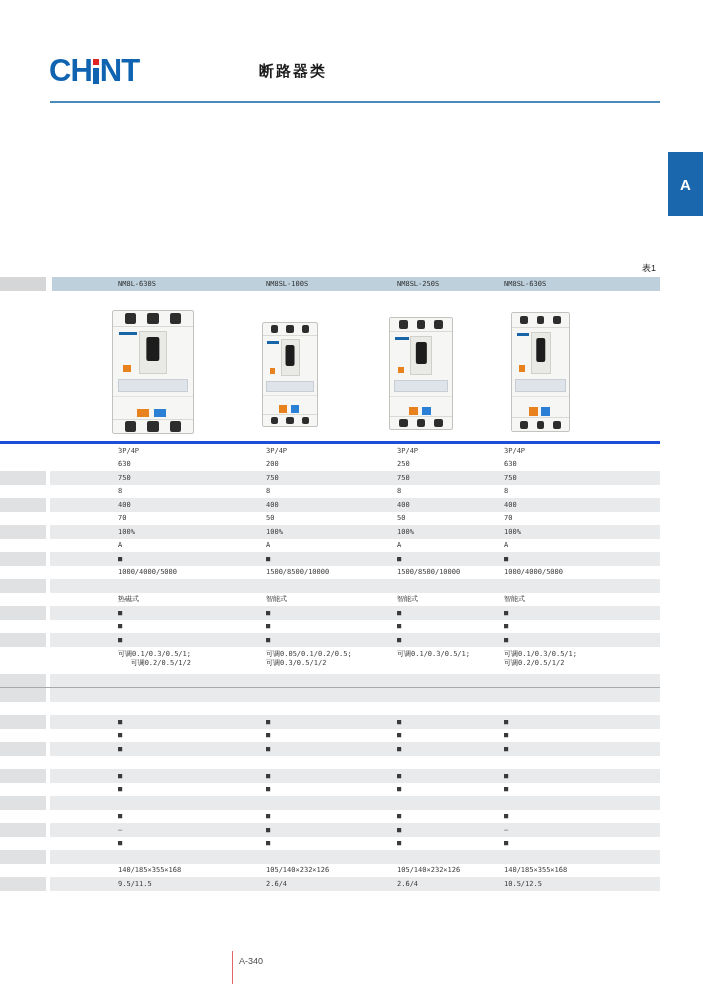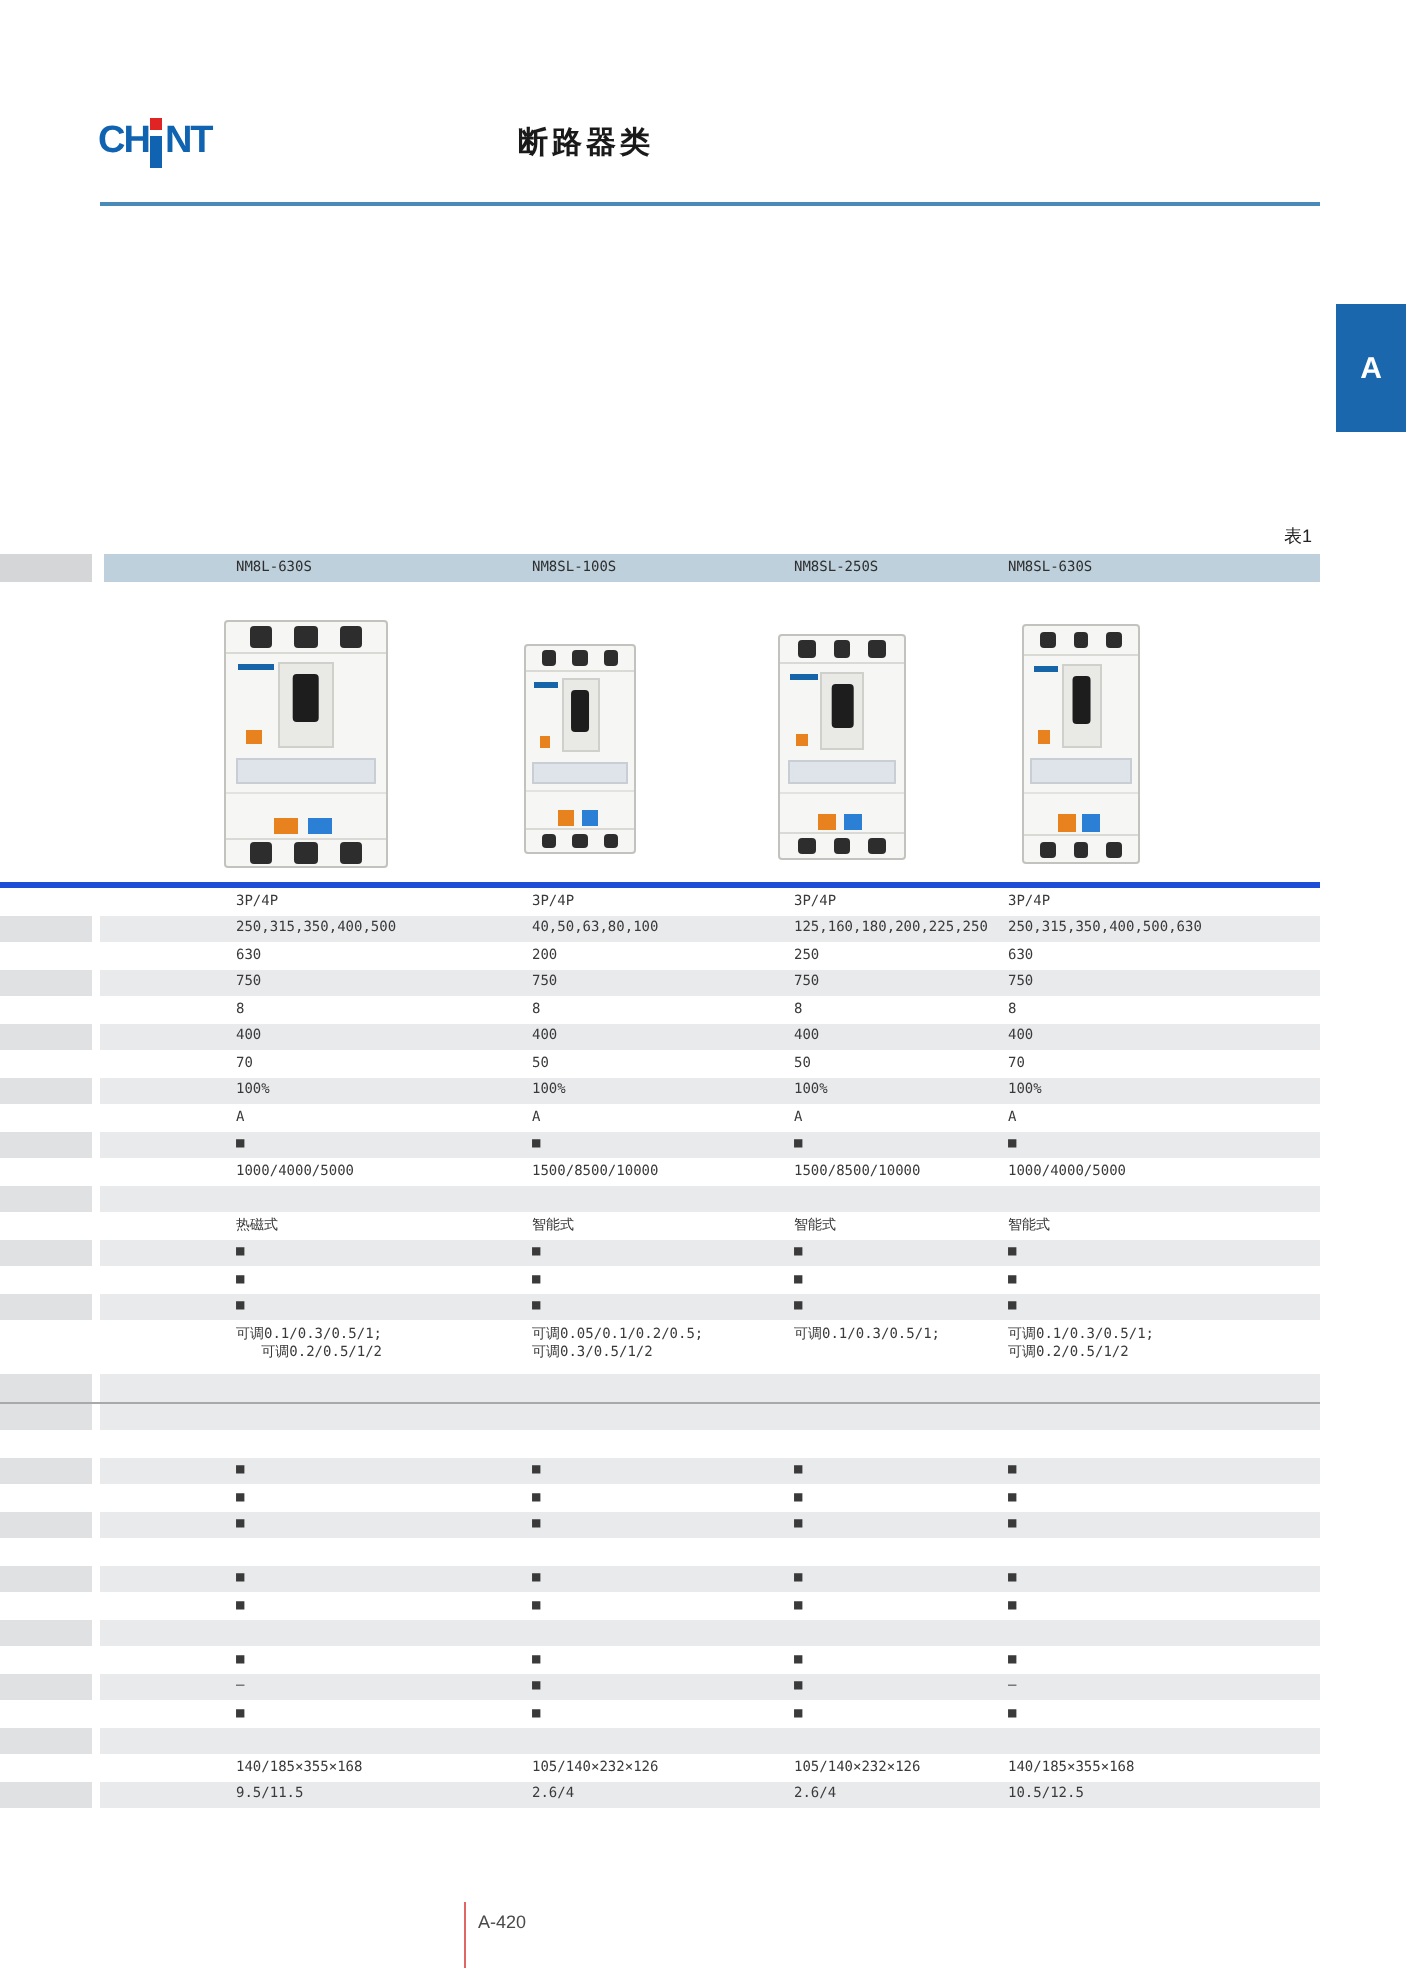--- a/index.html
+++ b/index.html
@@ -1,21 +1,21 @@
 <!DOCTYPE html>
 <html><head>
 <meta charset="utf-8">
 <style>
   html,body{margin:0;padding:0;background:#fff;}
   .page{position:relative;width:703px;height:994px;background:#ffffff;overflow:hidden;
         font-family:"Liberation Sans",sans-serif;}
 
   
   .logo{position:absolute;left:49px;top:57px;height:30px;display:flex;align-items:flex-start;
-        font-family:"Liberation Sans",sans-serif;font-weight:bold;font-size:19px;
+        font-family:"Liberation Sans",sans-serif;font-weight:bold;font-size:31px;
         color:#0f63b0;letter-spacing:-1px;line-height:27px;}
   .logo .dot-i{display:inline-block;position:relative;width:8px;height:27px;}
   .logo .dot-i::before{content:"";position:absolute;left:1px;top:2px;width:6px;height:6px;background:#e02424;}
   .logo .dot-i::after{content:"";position:absolute;left:1px;top:11px;width:6px;height:16px;background:#0f63b0;}
   .cat-title{position:absolute;left:230px;top:62px;font-size:15px;font-weight:bold;color:#1a1a1a;
              letter-spacing:2px;font-family:"Liberation Sans",sans-serif;padding-left:29px;}
   .head-rule{position:absolute;left:50px;top:101px;width:610px;height:2px;background:#4a8ab8;}
 
   
   .side-tab{position:absolute;left:668px;top:152px;width:35px;height:64px;background:#1b67ad;
@@ -182,26 +182,20 @@
       </div>
     </div>
 
     <div class="tbody" id="spec-rows">
         <div class="srow">
           <span class="cell c1">3P/4P</span>
           <span class="cell c2">3P/4P</span>
           <span class="cell c3">3P/4P</span>
           <span class="cell c4">3P/4P</span>
         </div>
-        <div class="srow shaded">
-          <span class="cell c1">250,315,350,400,500</span>
-          <span class="cell c2">40,50,63,80,100</span>
-          <span class="cell c3">125,160,180,200,225,250</span>
-          <span class="cell c4">250,315,350,400,500,630</span>
-        </div>
         <div class="srow">
           <span class="cell c1">630</span>
           <span class="cell c2">200</span>
           <span class="cell c3">250</span>
           <span class="cell c4">630</span>
         </div>
         <div class="srow shaded">
           <span class="cell c1">750</span>
           <span class="cell c2">750</span>
           <span class="cell c3">750</span>
@@ -381,16 +375,16 @@
         <div class="srow shaded">
           <span class="cell c1">9.5/11.5</span>
           <span class="cell c2">2.6/4</span>
           <span class="cell c3">2.6/4</span>
           <span class="cell c4">10.5/12.5</span>
         </div>
       </div>
   </section>
 
   <div class="footer">
-    <span class="pg">A-420</span>
+    <span class="pg">A-340</span>
   </div>
 
 </div>
 
 </body></html>

